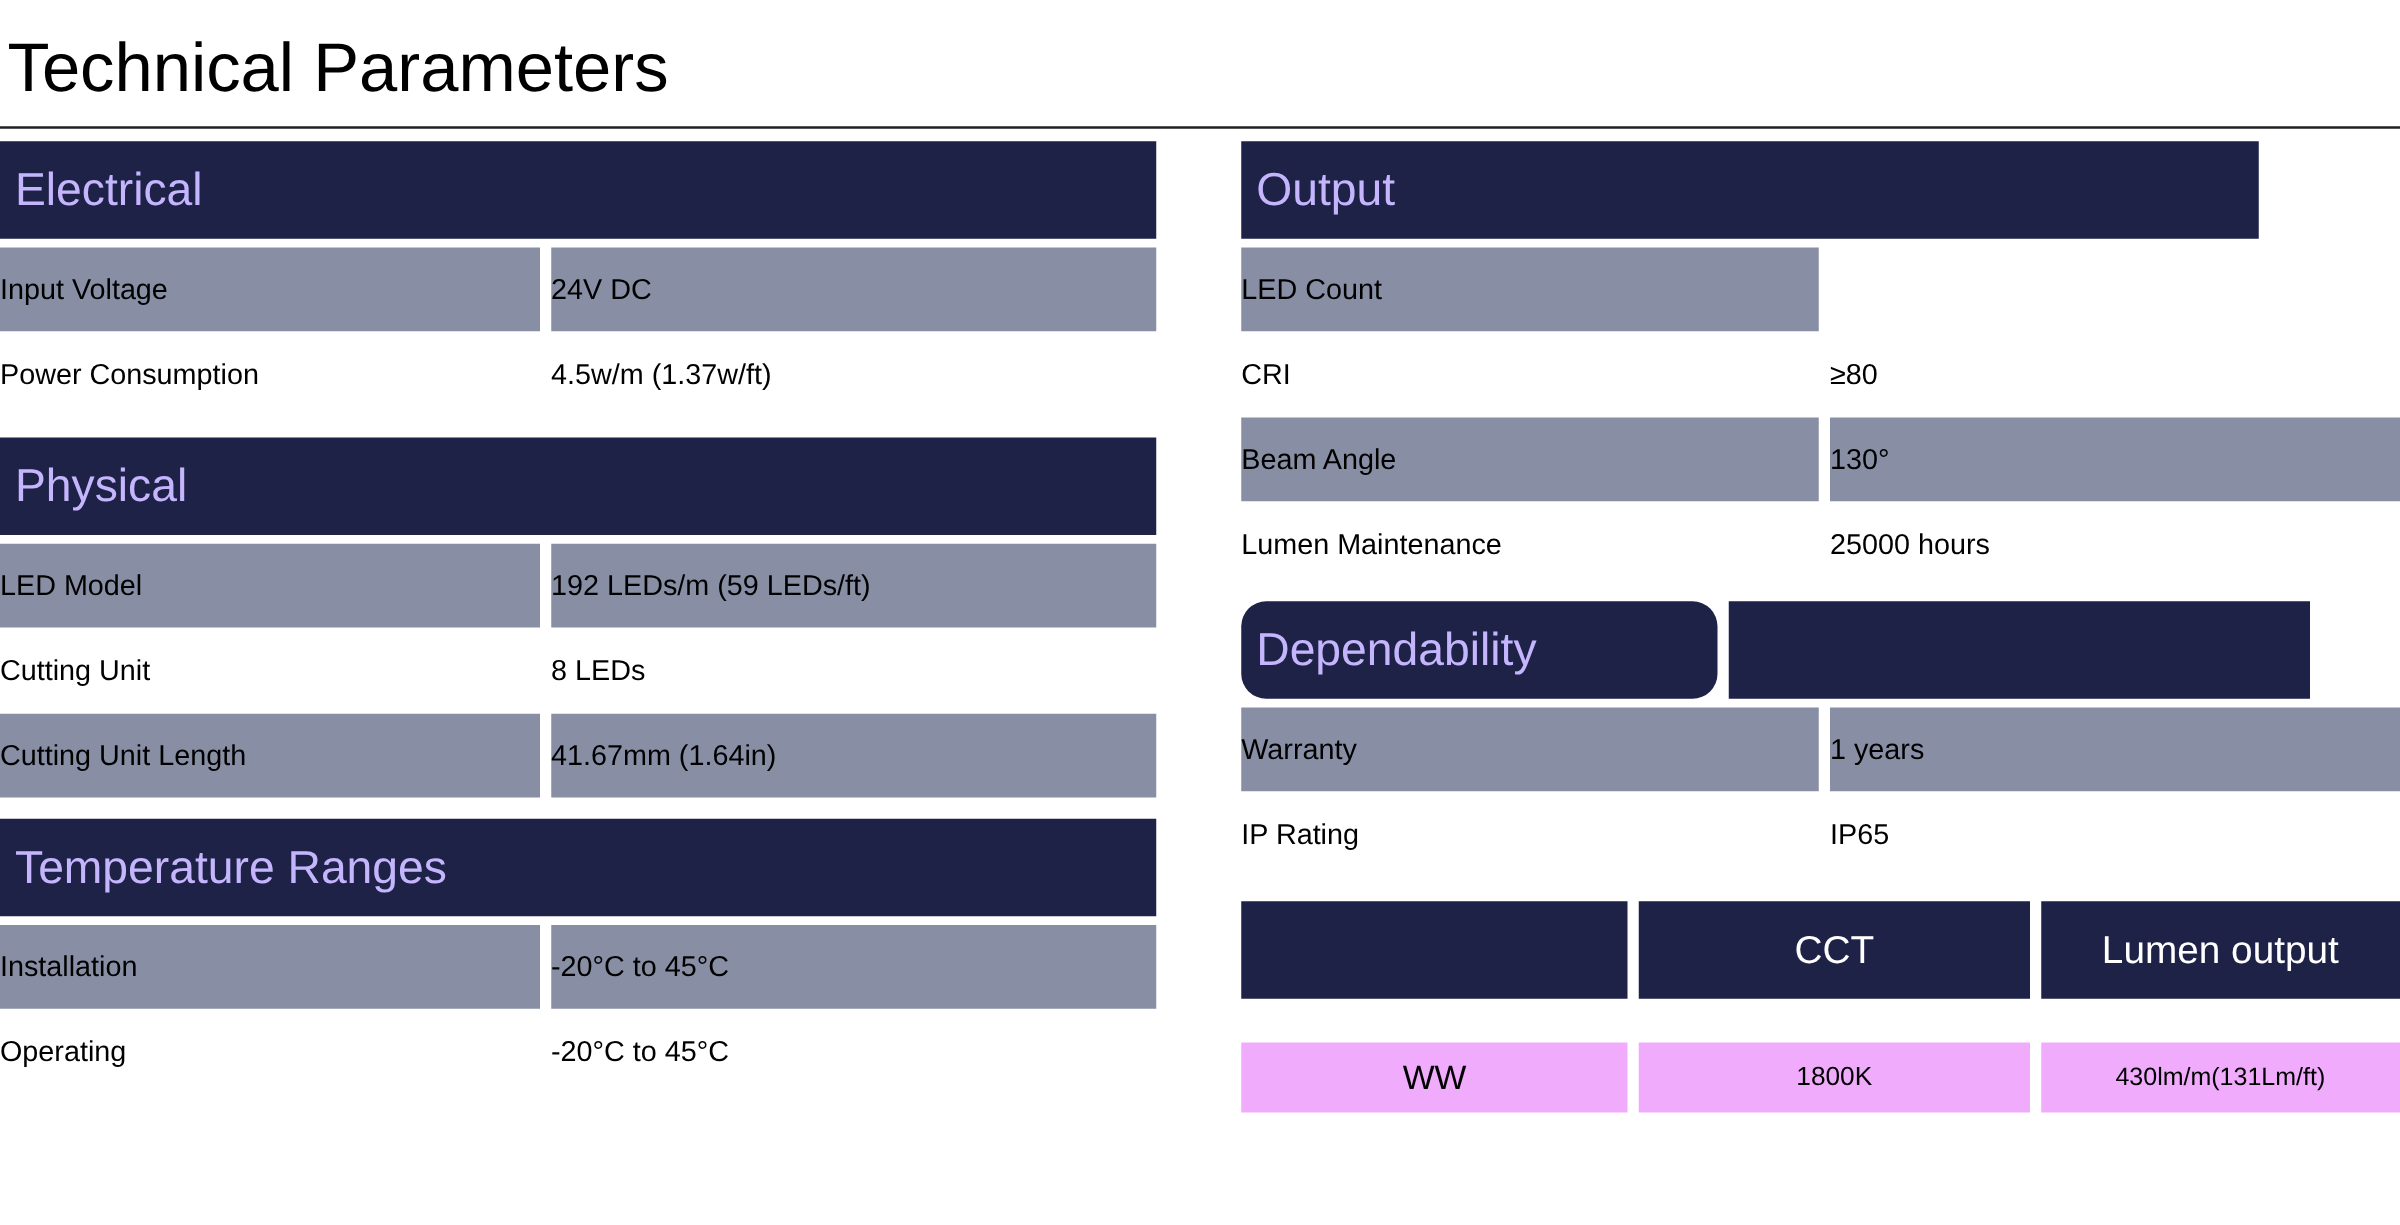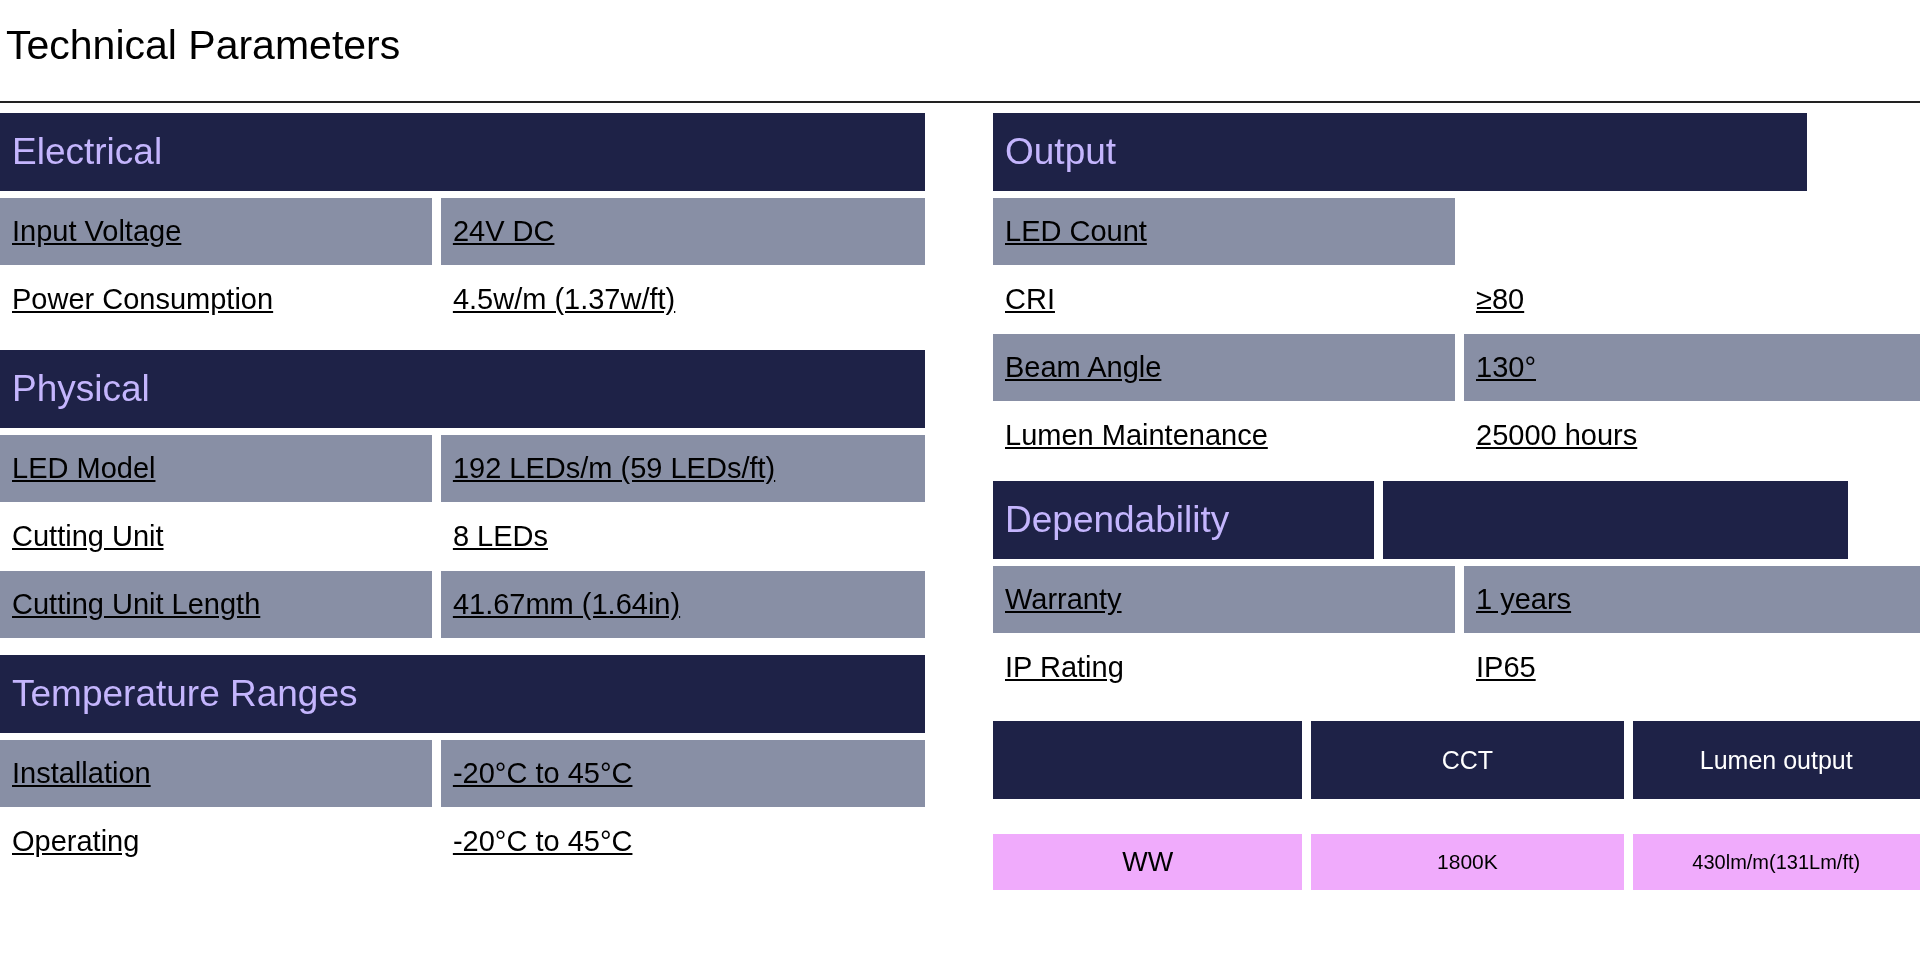--- a/index.html
+++ b/index.html
@@ -15,21 +15,21 @@
     width: 1920px;
     height: 980px;
     background: #ffffff;
   }
 
   
   .page-title {
     position: absolute;
     left: 6px;
     top: 22px;
-    font-size: 41px;
+    font-size: 55px;
     font-weight: 400;
     color: #000000;
     letter-spacing: 0px;
     white-space: nowrap;
   }
   .title-rule {
     position: absolute;
     left: 0;
     top: 101px;
     width: 1920px;
@@ -74,40 +74,38 @@
     gap: 9px;
     height: 67px;
     margin-bottom: 1px;
   }
   .spec-row.shade .cell { background: #888fa5; }
   .spec-row.plain .cell { background: #ffffff; }
   .cell {
     display: flex;
     align-items: center;
     height: 67px;
-    padding-left: 12px;
     color: #000000;
-    font-size: 29px;
+    font-size: 23px;
     white-space: nowrap;
     overflow: hidden;
-    text-decoration: underline;
   }
 
   
   .col-left .head-main { width: 925px; }
   .col-left .cell-label { width: 462px; }
   .col-left .cell-value { width: 518px; }
 
   
   .col-right .head-main { width: 814px; }
   .col-right .cell-label { width: 462px; }
   .col-right .cell-value { width: 456px; }
 
   
-  .col-right .head-split .head-main { width: 381px; }
+  .col-right .head-split .head-main { width: 381px; border-radius: 20px; }
   .col-right .head-split .head-stub { width: 465px; }
 
   .gap-after { margin-bottom: 17px; }
   .gap-small { margin-bottom: 12px; }
 
   
   .cct-table {
     margin-top: 20px;
   }
   .cct-row {
@@ -115,21 +113,21 @@
     gap: 9px;
     margin-bottom: 9px;
   }
   .cct-head-cell {
     background: #1e2247;
     height: 78px;
     display: flex;
     align-items: center;
     justify-content: center;
     color: #ffffff;
-    font-size: 25px;
+    font-size: 31px;
     white-space: nowrap;
   }
   .cct-body-cell {
     background: #f0abfc;
     height: 56px;
     display: flex;
     align-items: center;
     justify-content: center;
     color: #000000;
     white-space: nowrap;

